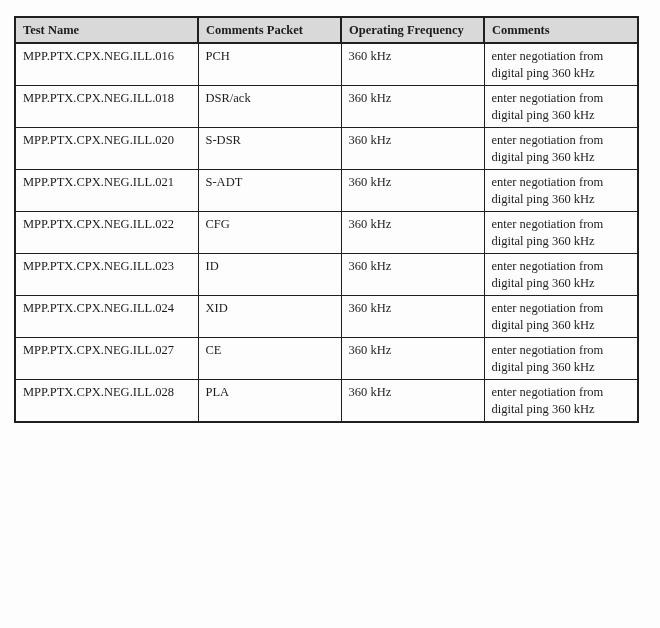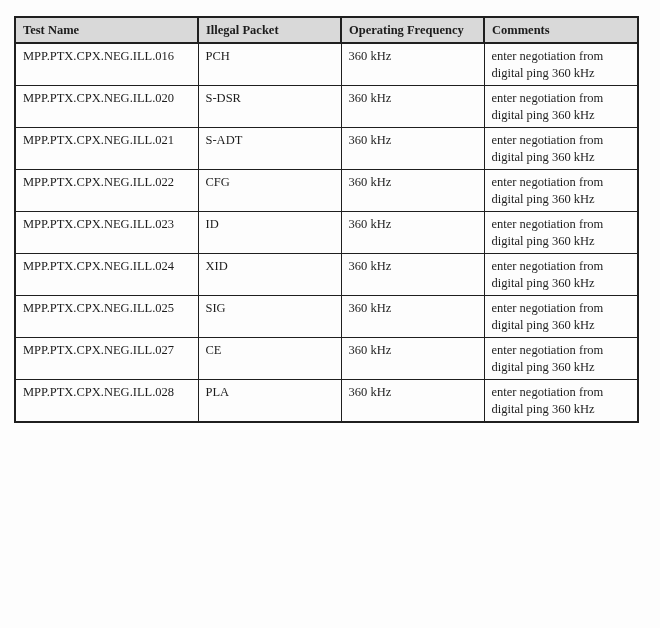--- a/index.html
+++ b/index.html
@@ -47,29 +47,35 @@
   <table class="test-table">
     <colgroup>
       <col style="width:183px">
       <col style="width:143px">
       <col style="width:143px">
       <col style="width:154px">
     </colgroup>
     <thead>
       <tr>
         <th>Test Name</th>
-        <th>Illegal Packet</th>
+        <th>Comments Packet</th>
         <th>Operating Frequency</th>
         <th>Comments</th>
       </tr>
     </thead>
     <tbody>
         <tr>
           <td>MPP.PTX.CPX.NEG.ILL.016</td>
           <td>PCH</td>
+          <td>360 kHz</td>
+          <td>enter negotiation from digital ping 360 kHz</td>
+        </tr>
+        <tr>
+          <td>MPP.PTX.CPX.NEG.ILL.018</td>
+          <td>DSR/ack</td>
           <td>360 kHz</td>
           <td>enter negotiation from digital ping 360 kHz</td>
         </tr>
         <tr>
           <td>MPP.PTX.CPX.NEG.ILL.020</td>
           <td>S-DSR</td>
           <td>360 kHz</td>
           <td>enter negotiation from digital ping 360 kHz</td>
         </tr>
         <tr>
@@ -90,26 +96,20 @@
           <td>360 kHz</td>
           <td>enter negotiation from digital ping 360 kHz</td>
         </tr>
         <tr>
           <td>MPP.PTX.CPX.NEG.ILL.024</td>
           <td>XID</td>
           <td>360 kHz</td>
           <td>enter negotiation from digital ping 360 kHz</td>
         </tr>
         <tr>
-          <td>MPP.PTX.CPX.NEG.ILL.025</td>
-          <td>SIG</td>
-          <td>360 kHz</td>
-          <td>enter negotiation from digital ping 360 kHz</td>
-        </tr>
-        <tr>
           <td>MPP.PTX.CPX.NEG.ILL.027</td>
           <td>CE</td>
           <td>360 kHz</td>
           <td>enter negotiation from digital ping 360 kHz</td>
         </tr>
         <tr>
           <td>MPP.PTX.CPX.NEG.ILL.028</td>
           <td>PLA</td>
           <td>360 kHz</td>
           <td>enter negotiation from digital ping 360 kHz</td>

